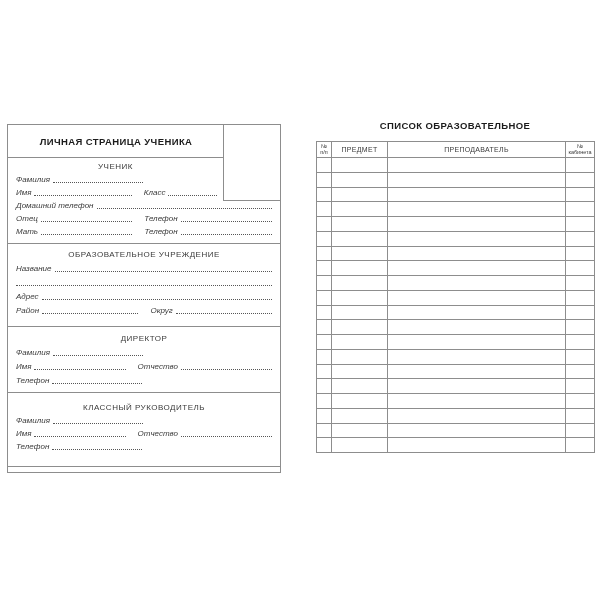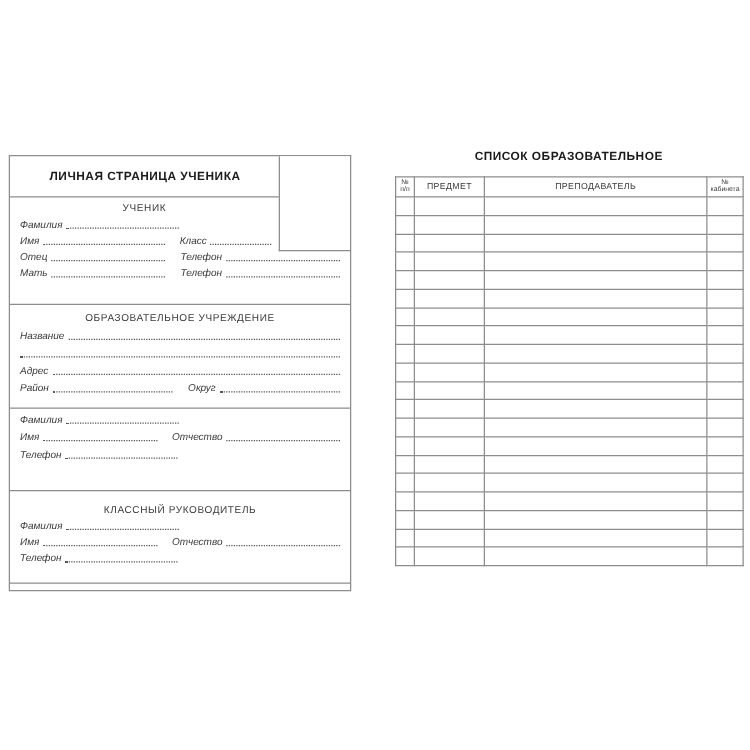--- a/index.html
+++ b/index.html
@@ -91,20 +91,24 @@
         <span class="lbl">Фамилия</span>
         <span class="dots w90"></span>
       </div>
       <div class="frow mr55">
         <span class="lbl">Имя</span>
         <span class="dots f2"></span>
         <span class="lbl lbl2">Класс</span>
         <span class="dots f1"></span>
       </div>
       <div class="frow">
+        <span class="lbl">Домашний телефон</span>
+        <span class="dots"></span>
+      </div>
+      <div class="frow">
         <span class="lbl">Отец</span>
         <span class="dots f1"></span>
         <span class="lbl lbl2">Телефон</span>
         <span class="dots f1"></span>
       </div>
       <div class="frow">
         <span class="lbl">Мать</span>
         <span class="dots f1"></span>
         <span class="lbl lbl2">Телефон</span>
         <span class="dots f1"></span>
@@ -126,20 +130,21 @@
       </div>
       <div class="frow">
         <span class="lbl">Район</span>
         <span class="dots f1"></span>
         <span class="lbl lbl2">Округ</span>
         <span class="dots f1"></span>
       </div>
     </div>
 
     <div class="section s3">
+      <div class="section-title">ДИРЕКТОР</div>
       <div class="frow">
         <span class="lbl">Фамилия</span>
         <span class="dots w90"></span>
       </div>
       <div class="frow">
         <span class="lbl">Имя</span>
         <span class="dots f1"></span>
         <span class="lbl lbl2">Отчество</span>
         <span class="dots f1"></span>
       </div>

